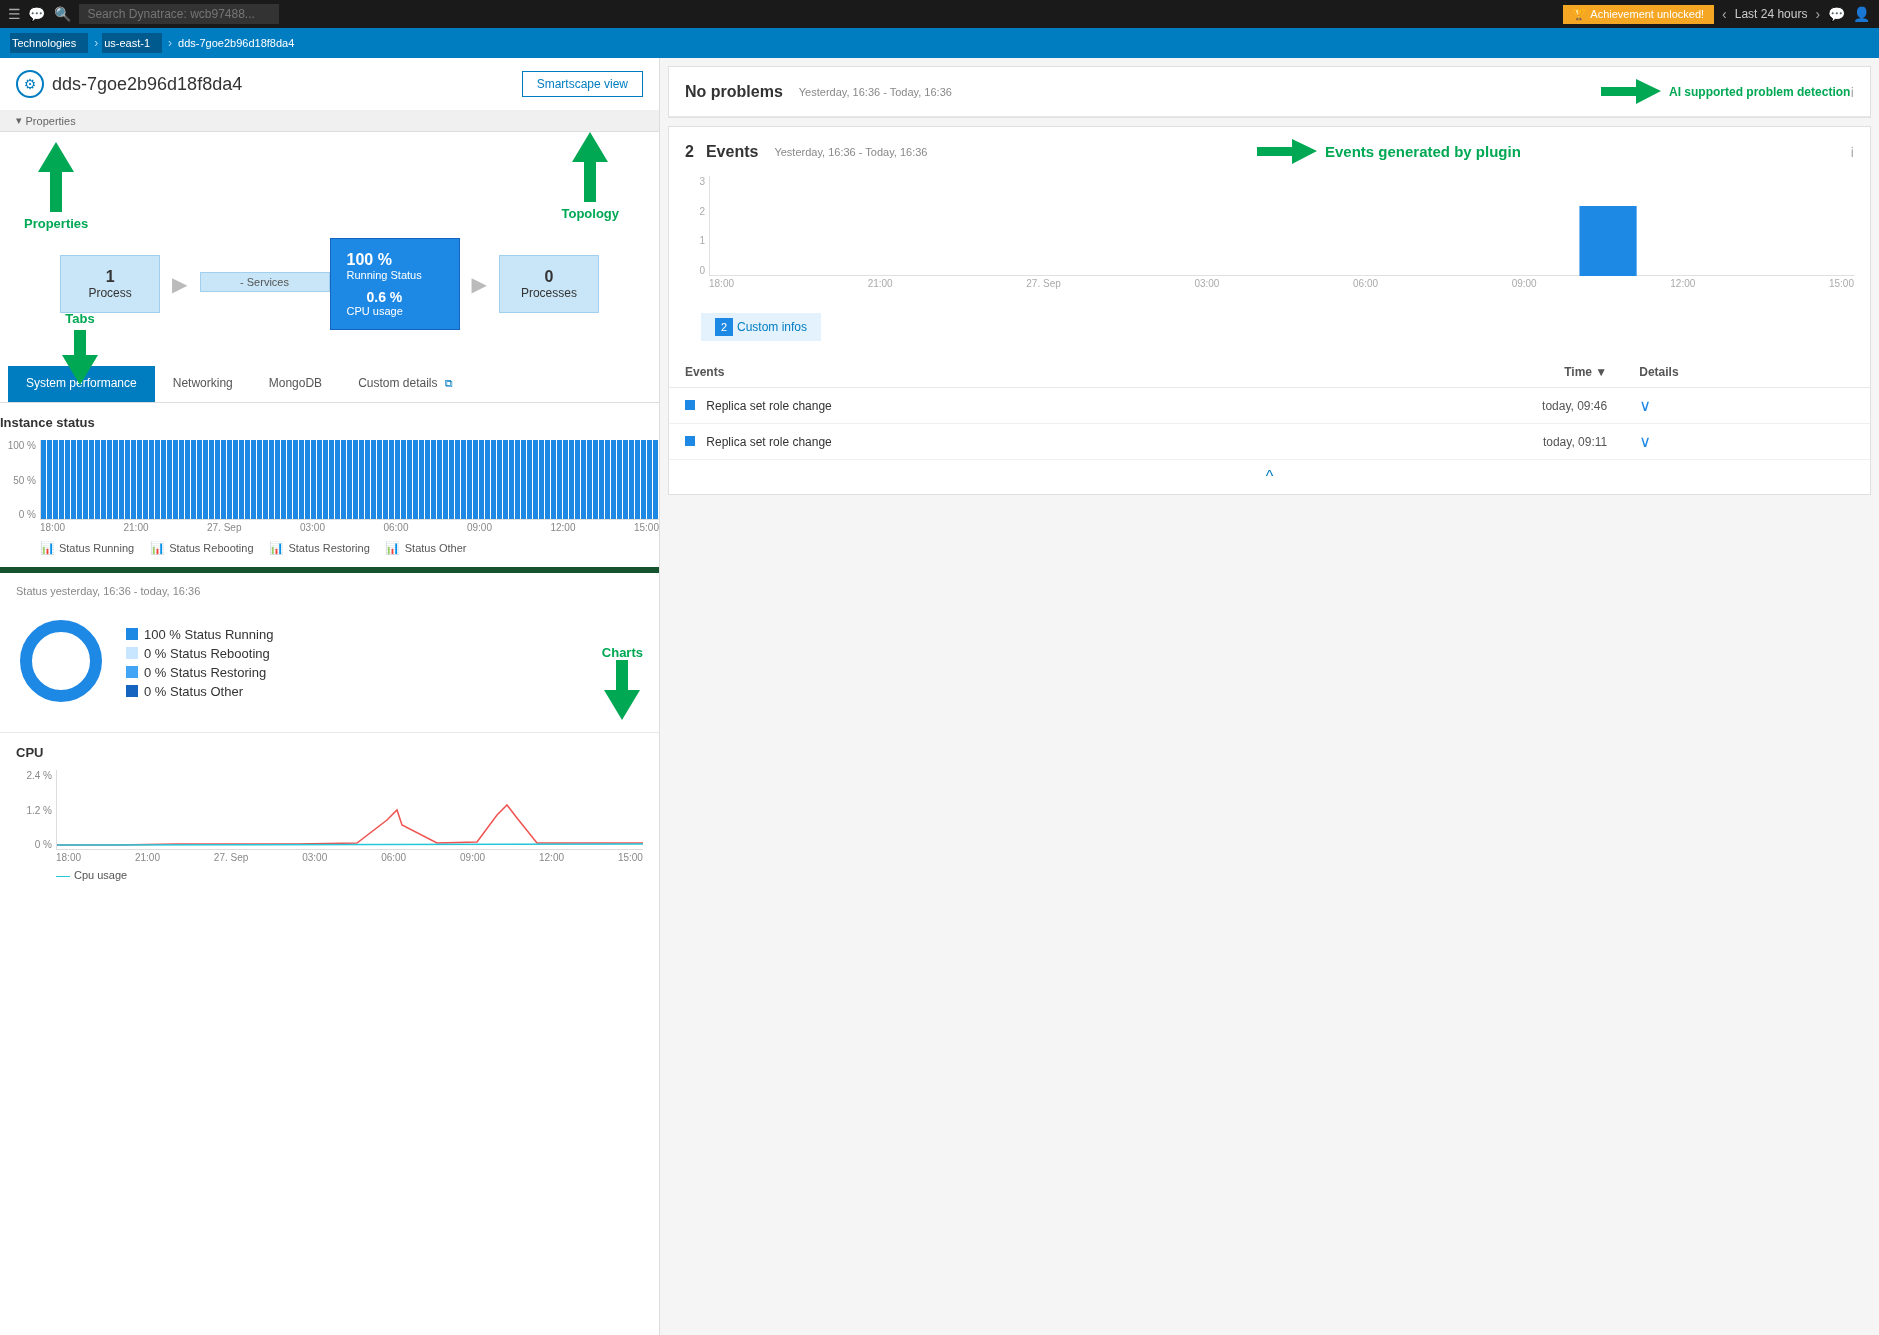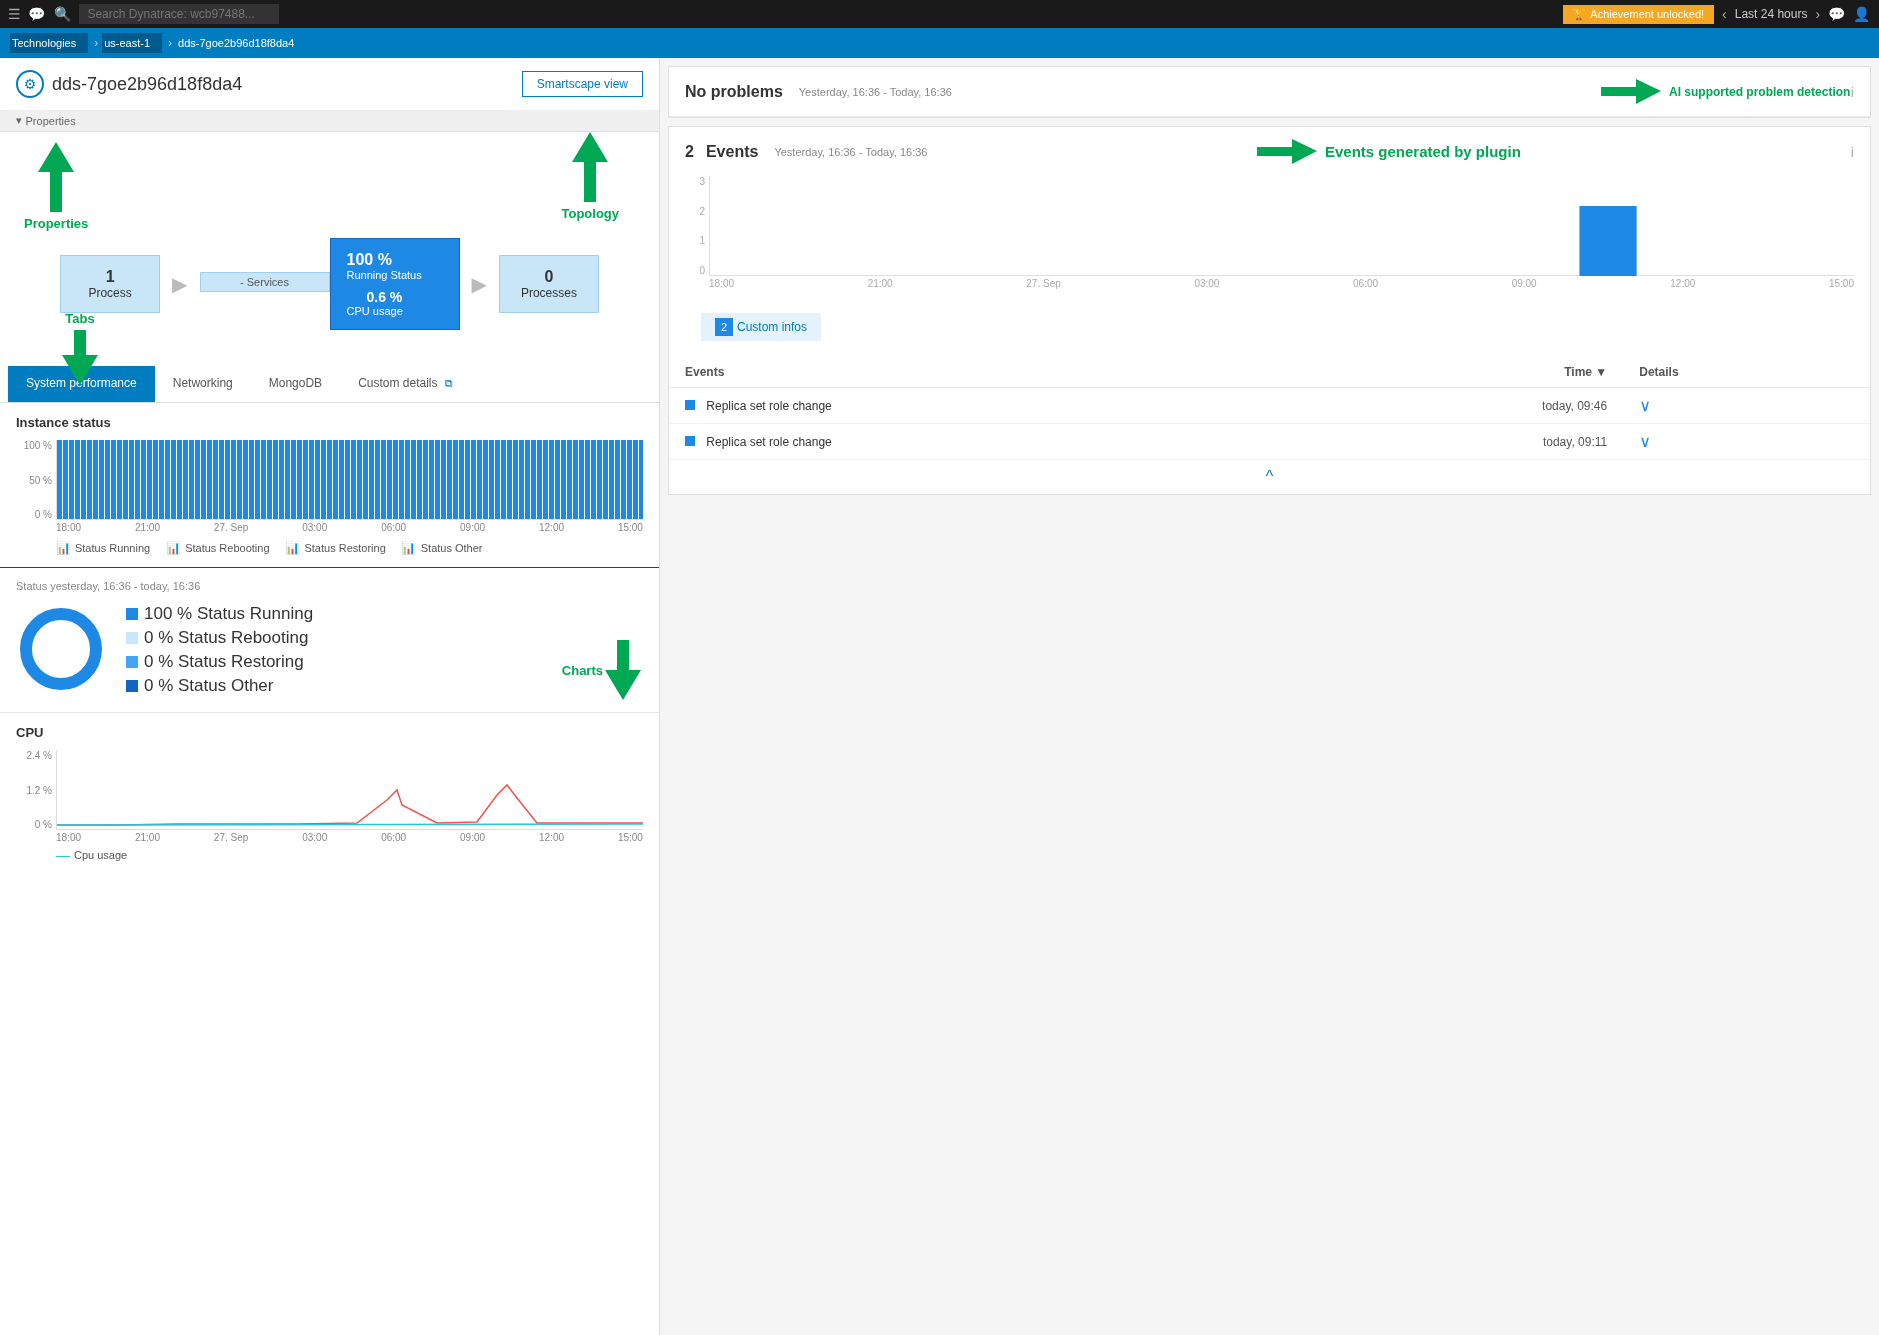--- a/index.html
+++ b/index.html
@@ -233,22 +233,22 @@
     .tab-external {
       color: #007dc1;
       font-size: 11px;
       margin-left: 4px;
     }
 
     
     .content-section {
       background: white;
       margin: 0;
-      padding: 12px 16px;
-      border-bottom: 1px solid #14532d;
+      padding: 12px 0;
+      border-bottom: 6px solid #14532d;
     }
     .section-title {
       font-size: 13px;
       font-weight: 600;
       color: #333;
       margin-bottom: 10px;
     }
     .chart-legend {
       display: flex;
       gap: 16px;
@@ -259,21 +259,21 @@
       display: flex;
       align-items: center;
       gap: 4px;
       font-size: 11px;
       color: #555;
     }
     .pie-legend {
       display: flex;
       flex-direction: column;
       gap: 4px;
-      font-size: 17px;
+      font-size: 13px;
     }
     .pie-legend-item {
       display: flex;
       align-items: center;
       gap: 6px;
     }
     .pie-color-box {
       width: 12px;
       height: 12px;
       flex-shrink: 0;
@@ -602,21 +602,21 @@
               <div class="pie-color-box" style="background:#42a5f5;"></div>
               <span>0 % Status Restoring</span>
             </div>
             <div class="pie-legend-item">
               <div class="pie-color-box" style="background:#1565c0;"></div>
               <span>0 % Status Other</span>
             </div>
           </div>
         </div>
 
-        <div style="display:flex; flex-direction:row; align-items:center;margin-top:40px;">
+        <div style="display:flex; flex-direction:column; margin-top:40px;">
           <span style="color:#00a854; font-size:13px; font-weight:600;">Charts</span>
           <svg width="40" height="60" viewBox="0 0 40 60">
             <polygon points="20,60 38,30 26,30 26,0 14,0 14,30 2,30" fill="#00a854"></polygon>
           </svg>
         </div>
       </div>
     </div>
 
     <div class="cpu-section">
       <div class="section-title">CPU</div>

